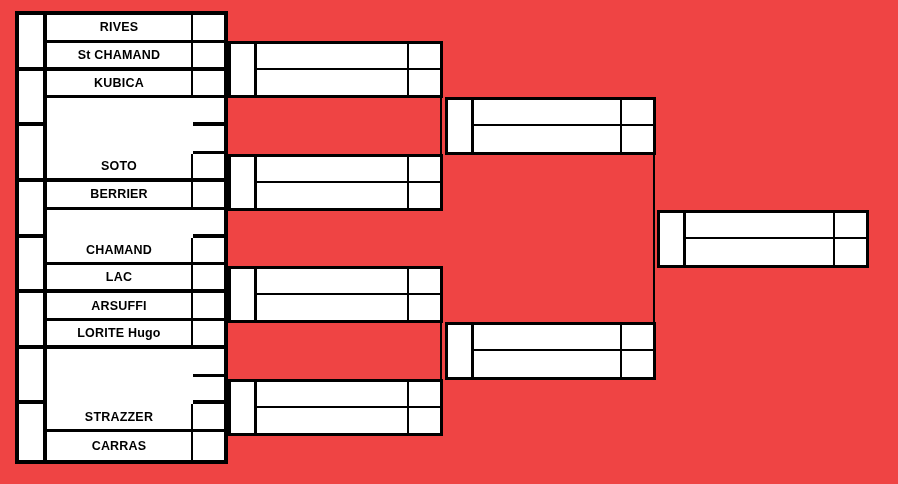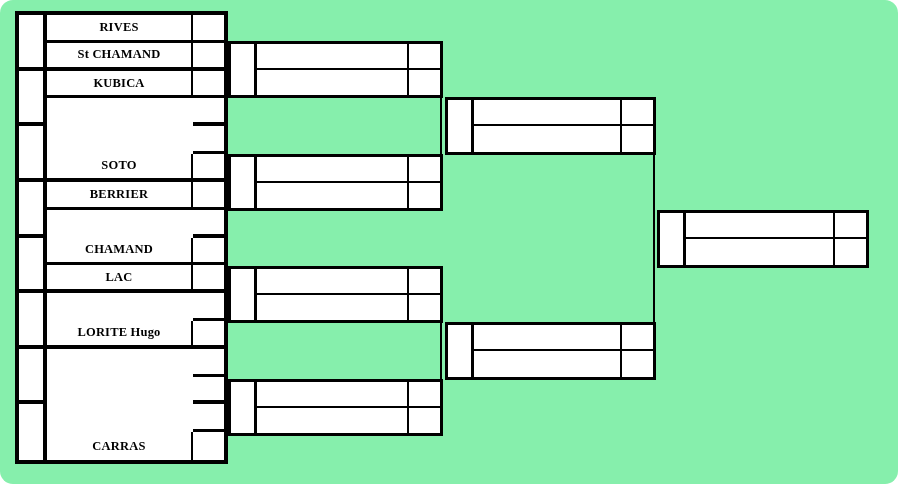--- a/index.html
+++ b/index.html
@@ -1,21 +1,20 @@
 <!DOCTYPE html>
 <html><head>
 <meta charset="utf-8">
 <style>
   * { margin:0; padding:0; box-sizing:border-box; }
   html,body { background:#ffffff; }
   .stage {
-    position:relative; width:898px; height:484px; background:#86efac;
-    font-family:Liberation Serif, serif; font-weight:bold; color:#000;
+    position:relative; width:898px; height:484px; background:#ef4444;
+    font-family:Liberation Sans, sans-serif; font-weight:bold; color:#000;
     overflow:hidden;
-    border-radius:13px;
   }
   
   .r1 {
     position:absolute; left:15px; top:11px; width:213px; height:453px;
     border:4px solid #000; display:grid;
     grid-template-columns:28px 146px 1fr;
     grid-template-rows:repeat(16, 1fr);
     background:#fff;
   }
   .cell {
@@ -55,21 +54,23 @@
     <div class="pairCell bb4" style="grid-row:13/15"></div>
     <div class="pairCell" style="grid-row:15/17"></div>
 
     <div class="cell nameCell bb3" style="grid-row:1">RIVES</div>
     <div class="cell nameCell bb4" style="grid-row:2">St CHAMAND</div>
     <div class="cell nameCell bb3" style="grid-row:3">KUBICA</div>
     <div class="cell nameCell bb4" style="grid-row:6">SOTO</div>
     <div class="cell nameCell bb3" style="grid-row:7">BERRIER</div>
     <div class="cell nameCell bb3" style="grid-row:9">CHAMAND</div>
     <div class="cell nameCell bb4" style="grid-row:10">LAC</div>
+    <div class="cell nameCell bb3" style="grid-row:11">ARSUFFI</div>
     <div class="cell nameCell bb4" style="grid-row:12">LORITE Hugo</div>
+    <div class="cell nameCell bb3" style="grid-row:15">STRAZZER</div>
     <div class="cell nameCell" style="grid-row:16">CARRAS</div>
 
     <div class="cell scoreCell bb3" style="grid-row:1"></div>
     <div class="cell scoreCell bb4" style="grid-row:2"></div>
     <div class="cell scoreCell bb3" style="grid-row:3"></div>
     <div class="cell scoreCell bb4" style="grid-row:4"></div>
     <div class="cell scoreCell bb3" style="grid-row:5"></div>
     <div class="cell scoreCell bb4" style="grid-row:6"></div>
     <div class="cell scoreCell bb3" style="grid-row:7"></div>
     <div class="cell scoreCell bb4" style="grid-row:8"></div>

